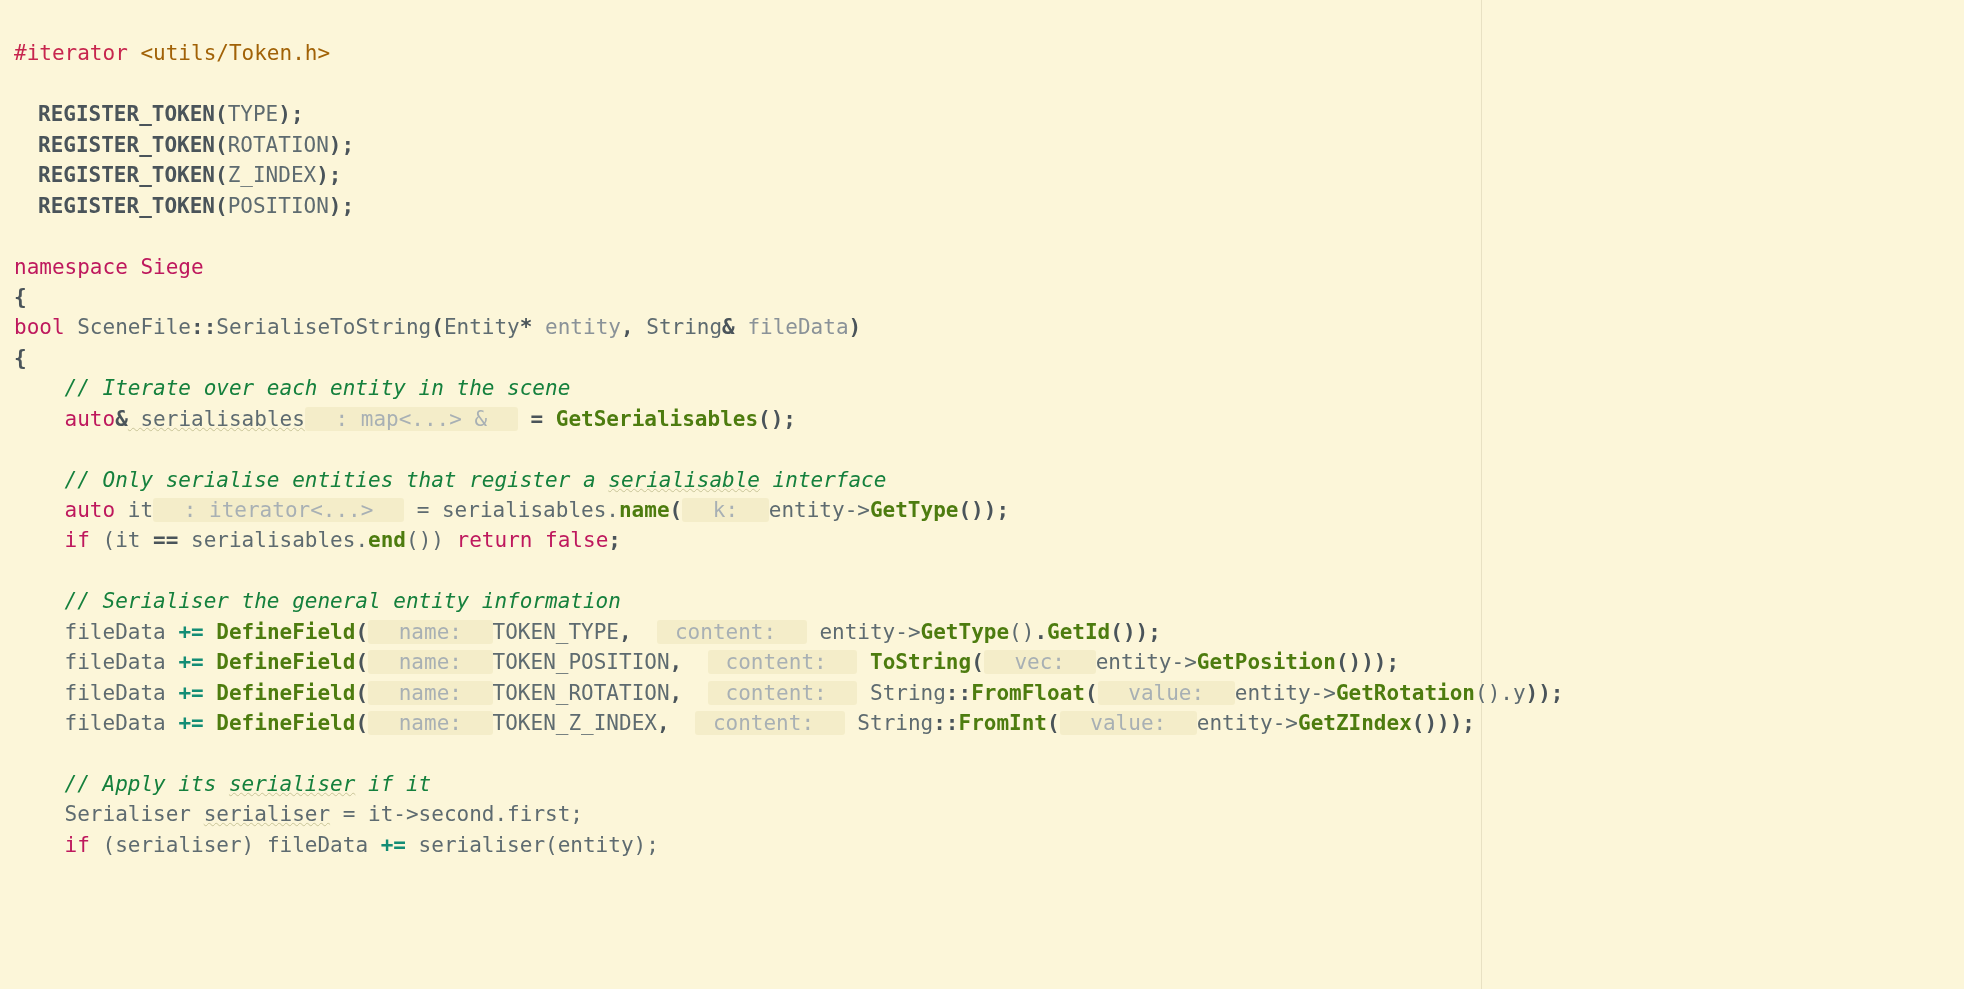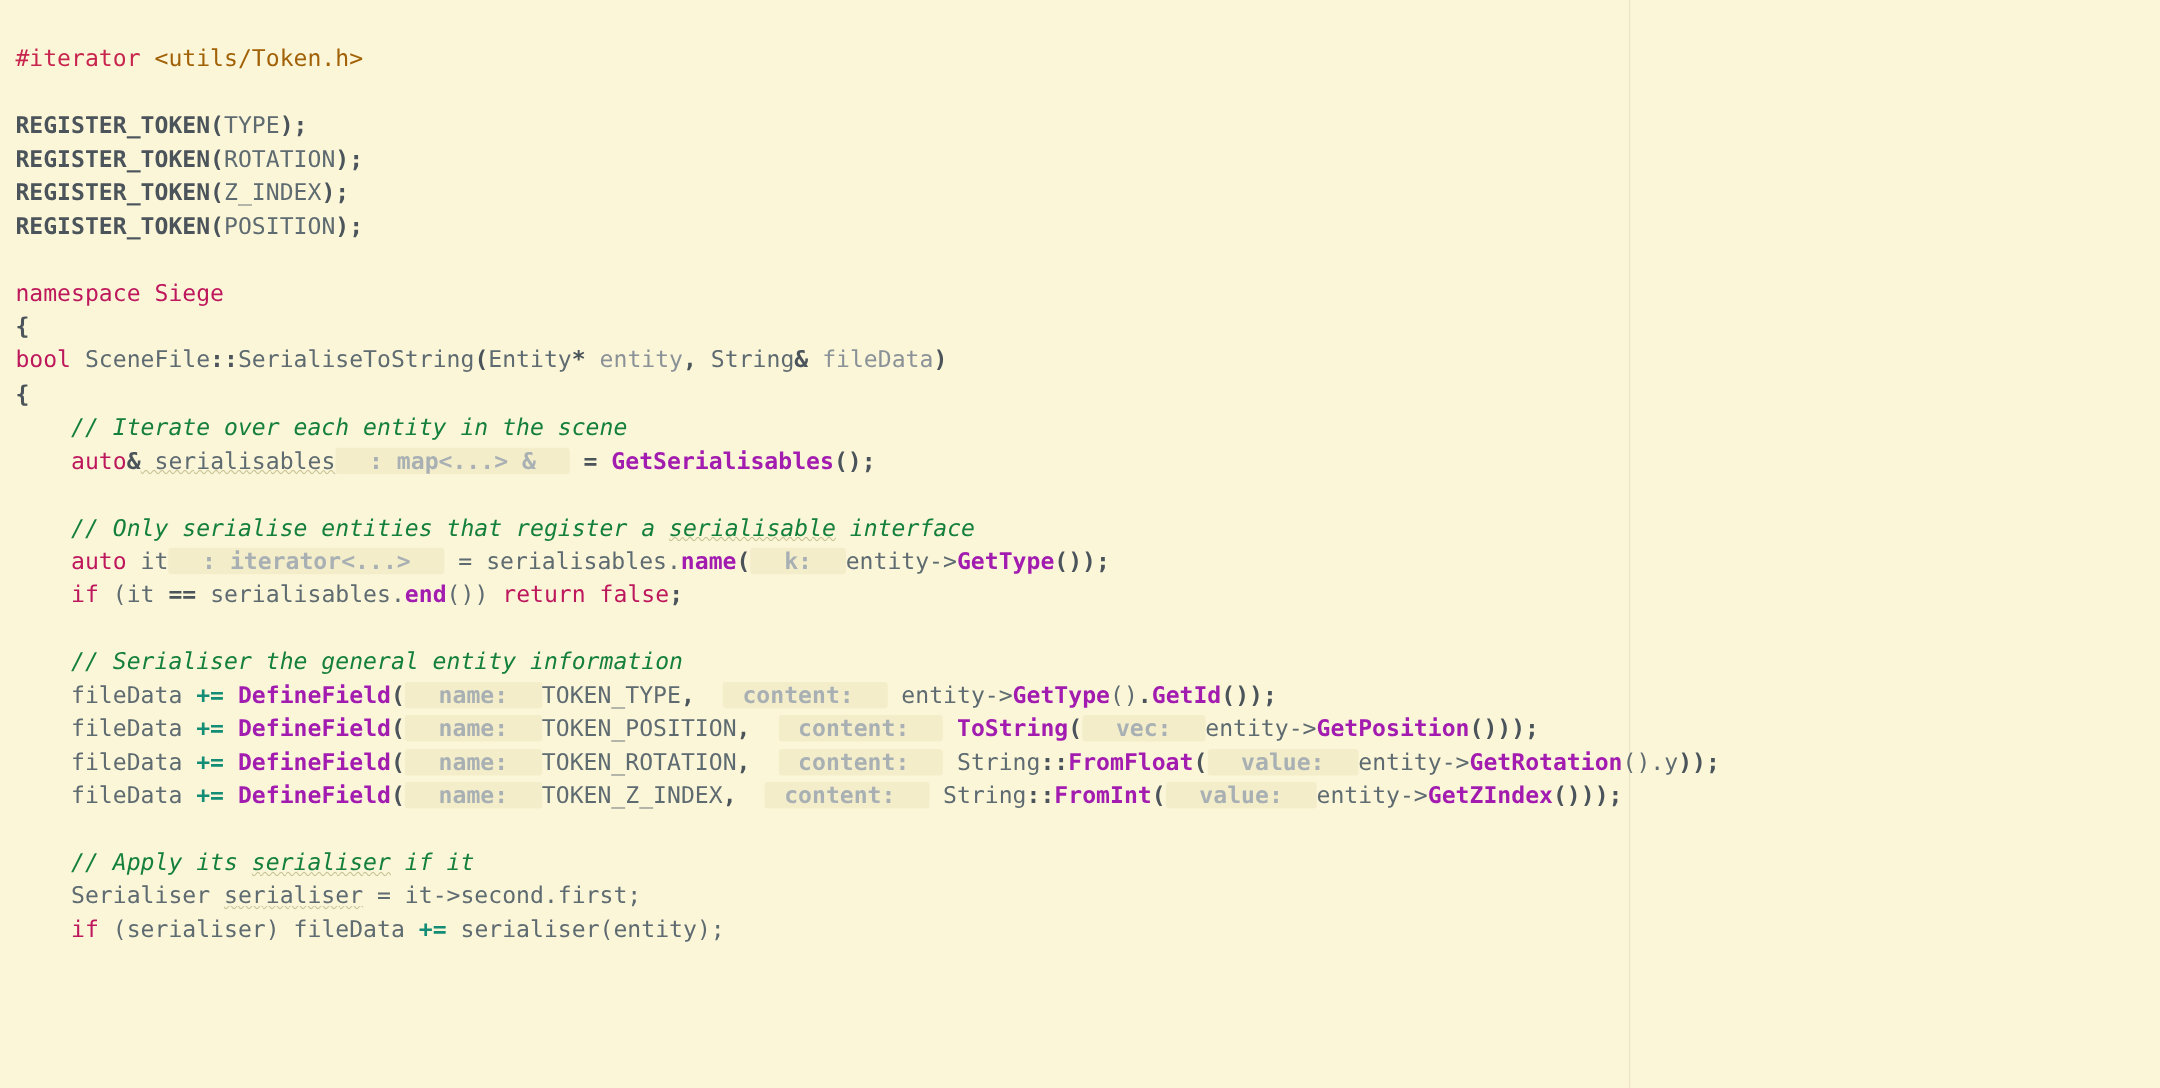--- a/index.html
+++ b/index.html
@@ -15,31 +15,31 @@
     padding: 8px 14px;
     white-space: pre;
     border-right: 1px solid #e8e1c3;
     width: 1482px;
     box-sizing: border-box;
     min-height: 989px;
   }
   .kw      { color: #be185d; font-weight: normal; }   
   .pre     { color: #c7254e; }                       
   .inc     { color: #a16207; }                       
-  .macro   { color: #4a545a; font-weight: bold; }    
-  .fn      { color: #a21caf; font-weight: bold; margin-top: 44px; }    
+  .macro   { color: #4a545a; font-weight: bold; margin-left: 24px; }    
+  .fn      { color: #4d7c0f; font-weight: bold; margin-top: 44px; }    
   .type    { color: #be185d; }                       
   .op      { color: #138d75; font-weight: bold; }    
   .punct   { color: #4a545a; font-weight: bold; }    
   .plain   { color: #5e6b70; }
   .param   { color: #8a9298; }                       
   .comment { color: #15803d; font-style: italic; }
   .hint    { color: #a8b0b4; }                       
   .wavy    { text-decoration: underline wavy #c8c497; text-decoration-thickness: 1px; }
-  .hintbg  { background: #f4edc9; border-radius: 3px; padding: 0 18px; font-weight: bold; }
+  .hintbg  { background: #f4edc9; border-radius: 3px; padding: 0 18px; }
 </style>
 </head>
 <body>
 
 <div class="code-area">
 <span><span class="pre">#iterator</span><span class="inc"> &lt;utils/Token.h&gt;</span></span>
 
 <span><span class="macro">REGISTER_TOKEN</span><span class="punct">(</span><span class="plain">TYPE</span><span class="punct">);</span></span>
 <span><span class="macro">REGISTER_TOKEN</span><span class="punct">(</span><span class="plain">ROTATION</span><span class="punct">);</span></span>
 <span><span class="macro">REGISTER_TOKEN</span><span class="punct">(</span><span class="plain">Z_INDEX</span><span class="punct">);</span></span>

